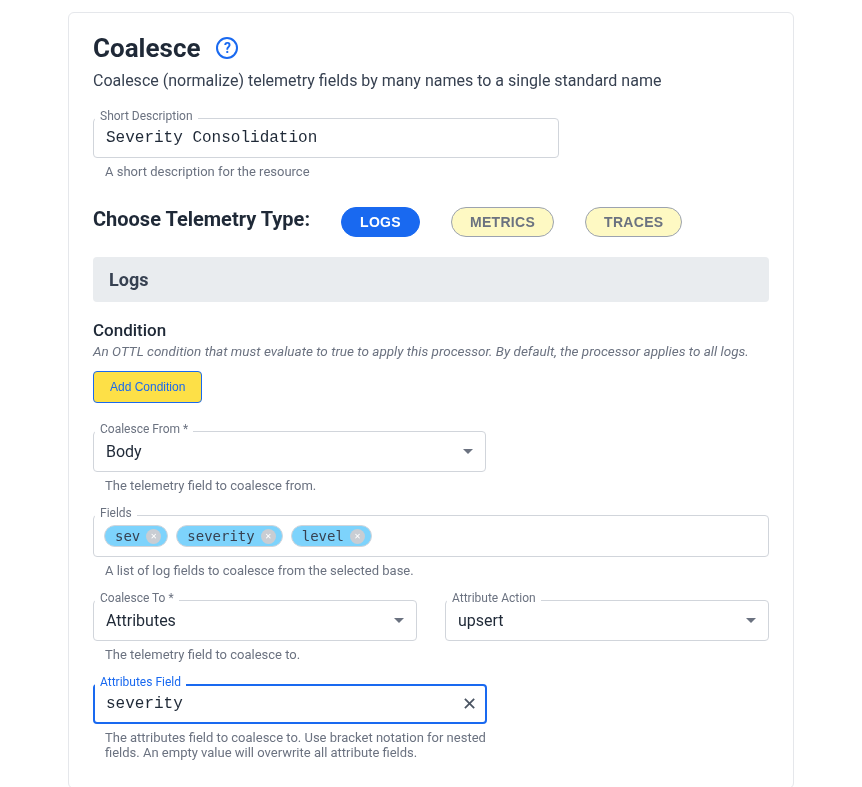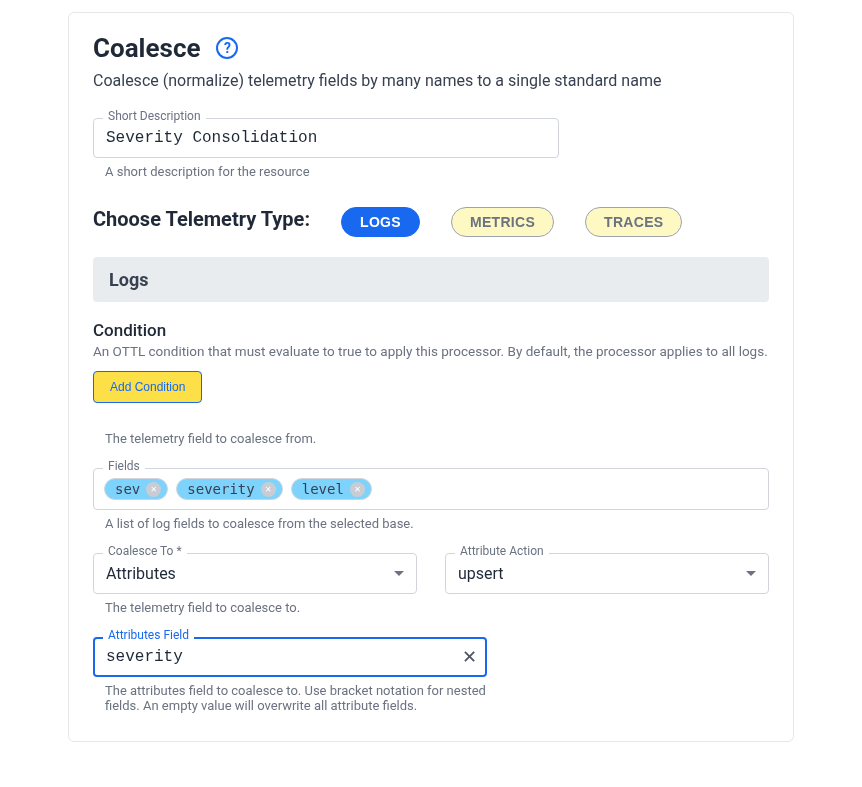--- a/index.html
+++ b/index.html
@@ -45,21 +45,21 @@
       color: #374151;
       margin-bottom: 28px;
     }
     .field-wrap {
       position: relative;
       margin-bottom: 6px;
     }
     .field-label {
       position: absolute;
       top: -9px;
-      left: 10px;
+      left: 2px;
       background: #fff;
       padding: 0 5px;
       font-size: 12px;
       color: #6b7280;
     }
     .field-label.focused {
       color: #1969F0;
     }
     .text-input {
       width: 100%;
@@ -119,20 +119,21 @@
     .section-title {
       font-size: 17px;
       font-weight: 500;
       color: #1f2937;
     }
     .section-help {
       font-size: 13.5px;
       color: #6b7280;
       margin-top: 3px;
       margin-bottom: 12px;
+      font-style: italic;
     }
     .add-btn {
       border: 1px solid #1969F0;
       color: #1969F0;
       background: #fde047;
       border-radius: 4px;
       padding: 8px 16px;
       font-size: 12px;
       font-weight: 500;
       cursor: pointer;
@@ -246,20 +247,27 @@
 
   <div class="section-banner">Logs</div>
 
   <div>
     <div class="section-title">Condition</div>
     <p class="section-help">An OTTL condition that must evaluate to true to apply this processor. By default, the processor applies to all logs.</p>
     <button class="add-btn">Add Condition</button>
   </div>
 
   <div class="coalesce-from-wrap">
+    <div class="field-wrap select-wrap">
+      <label class="field-label">Coalesce From *</label>
+      <div class="select-input">
+        <span>Body</span>
+        <span class="caret"></span>
+      </div>
+    </div>
     <p class="helper-text">The telemetry field to coalesce from.</p>
   </div>
 
   <div class="fields-wrap">
     <div class="field-wrap">
       <label class="field-label">Fields</label>
       <div class="chips-box">
         <span class="chip">
           <span>sev</span>
           <span class="chip-x">✕</span>

